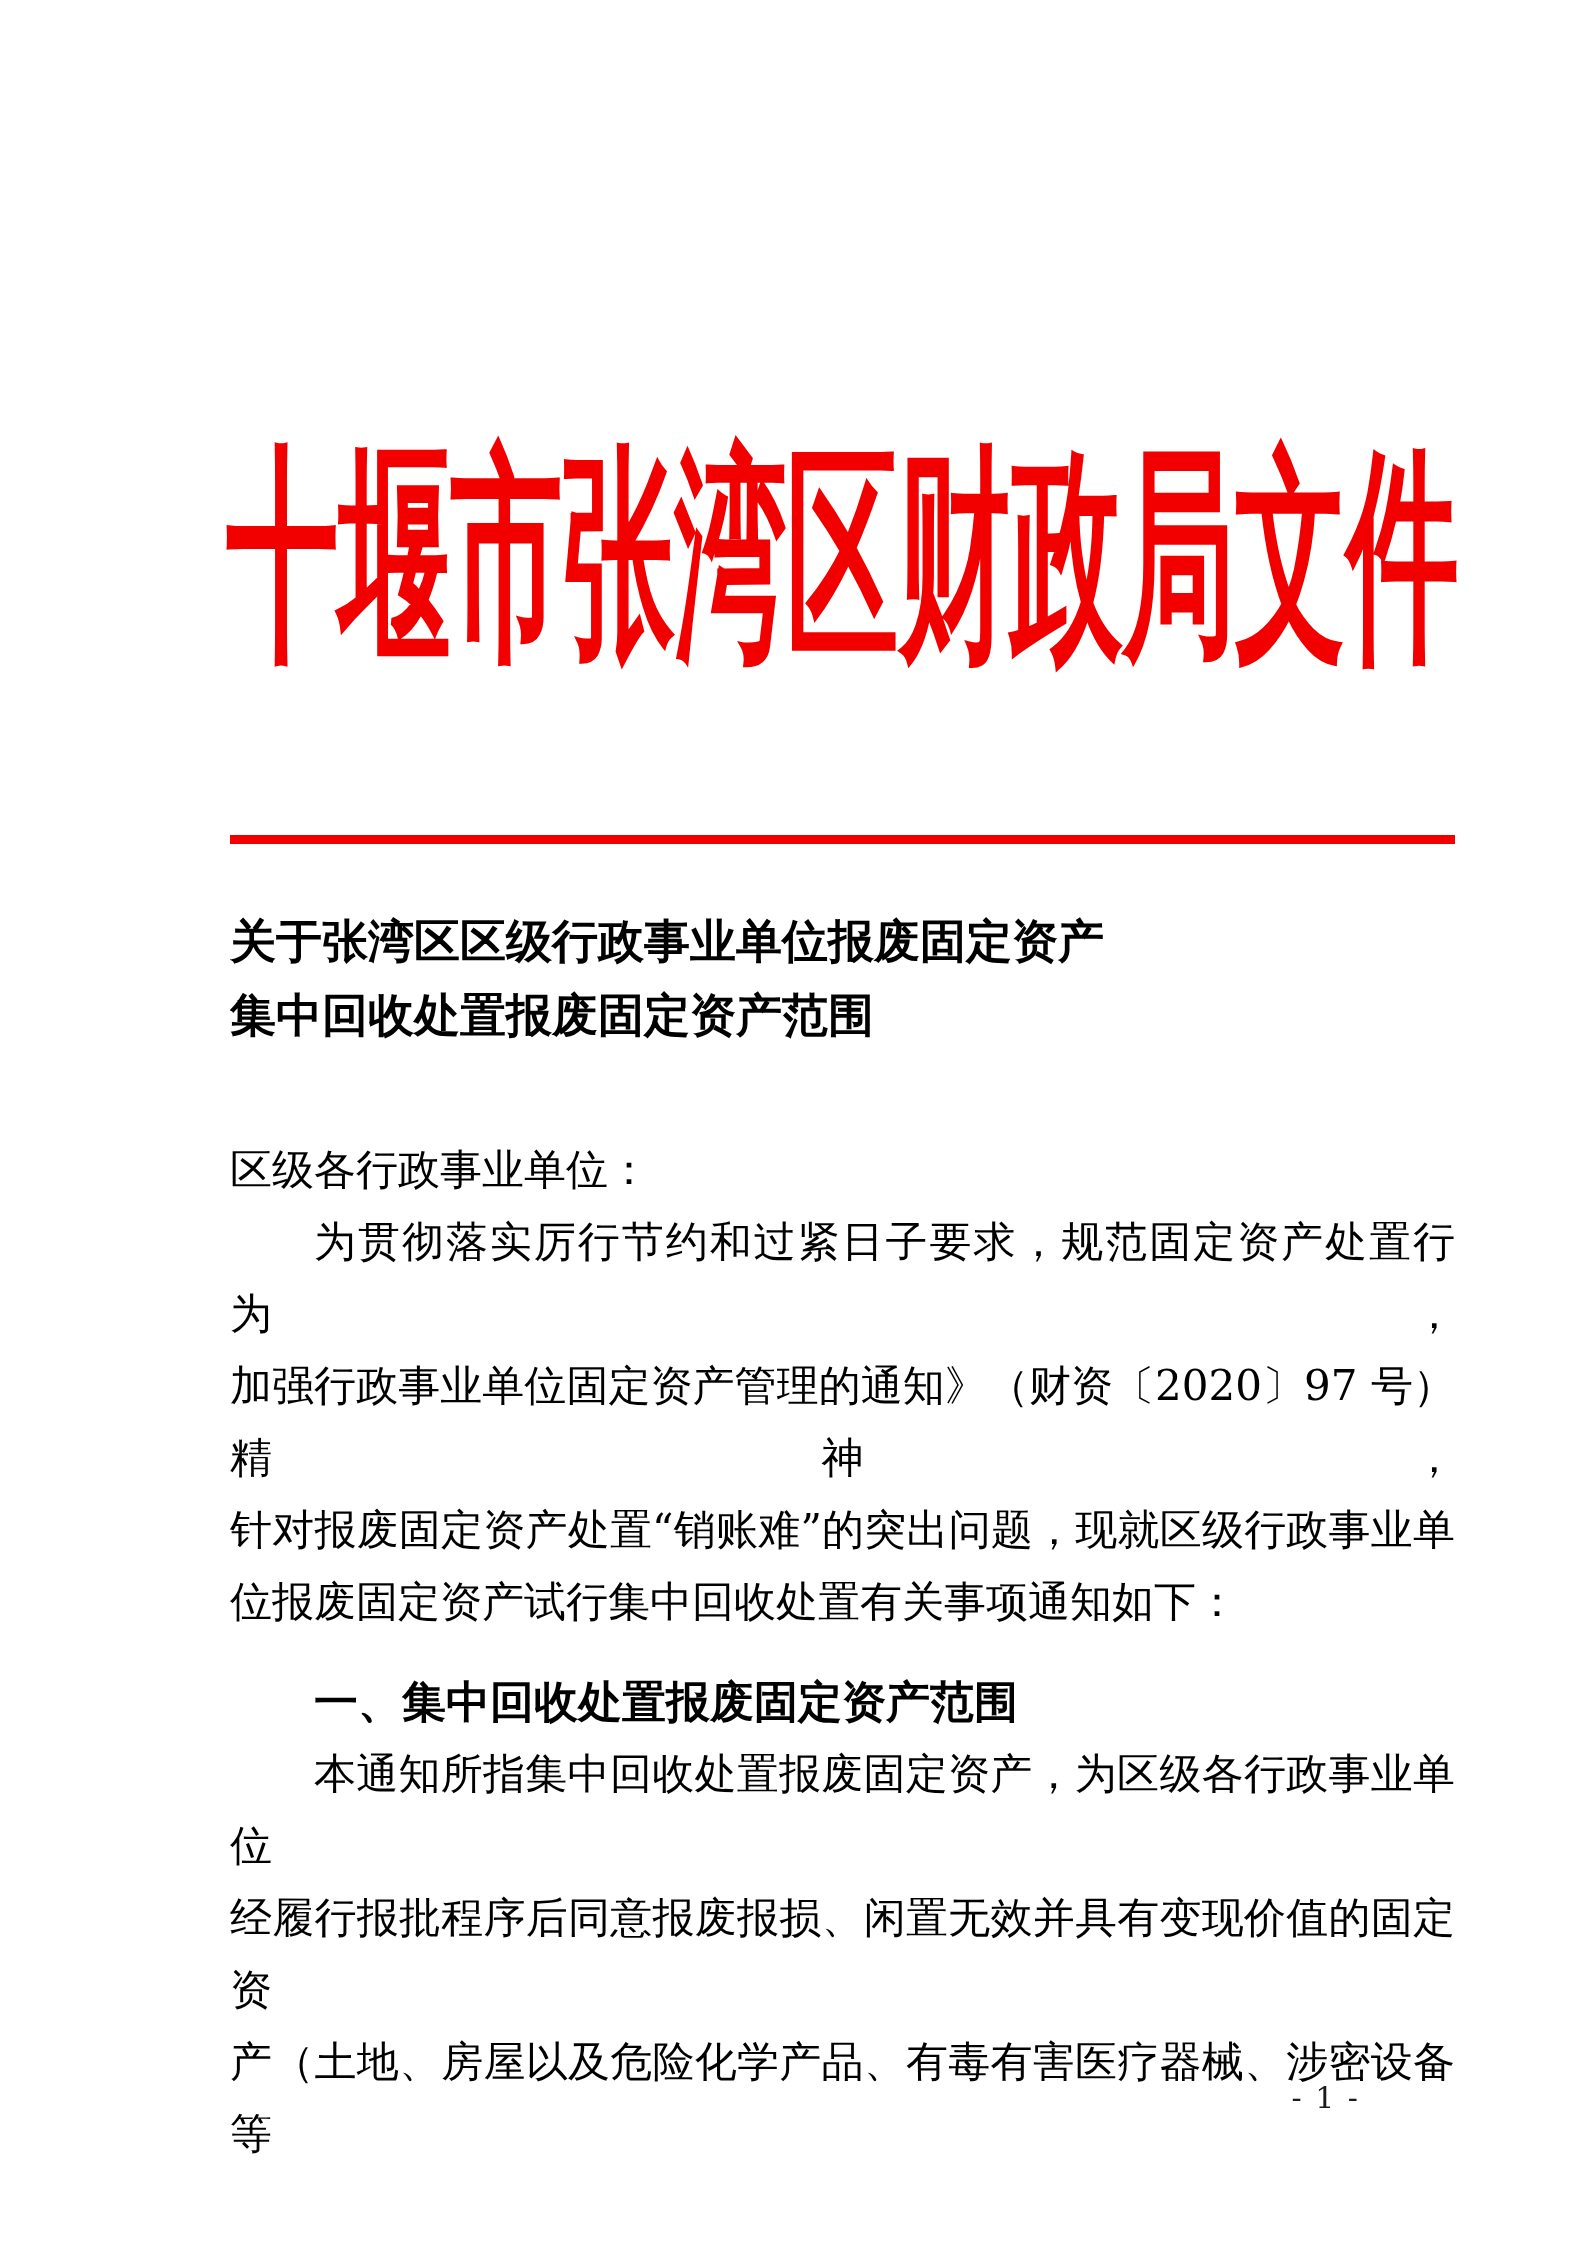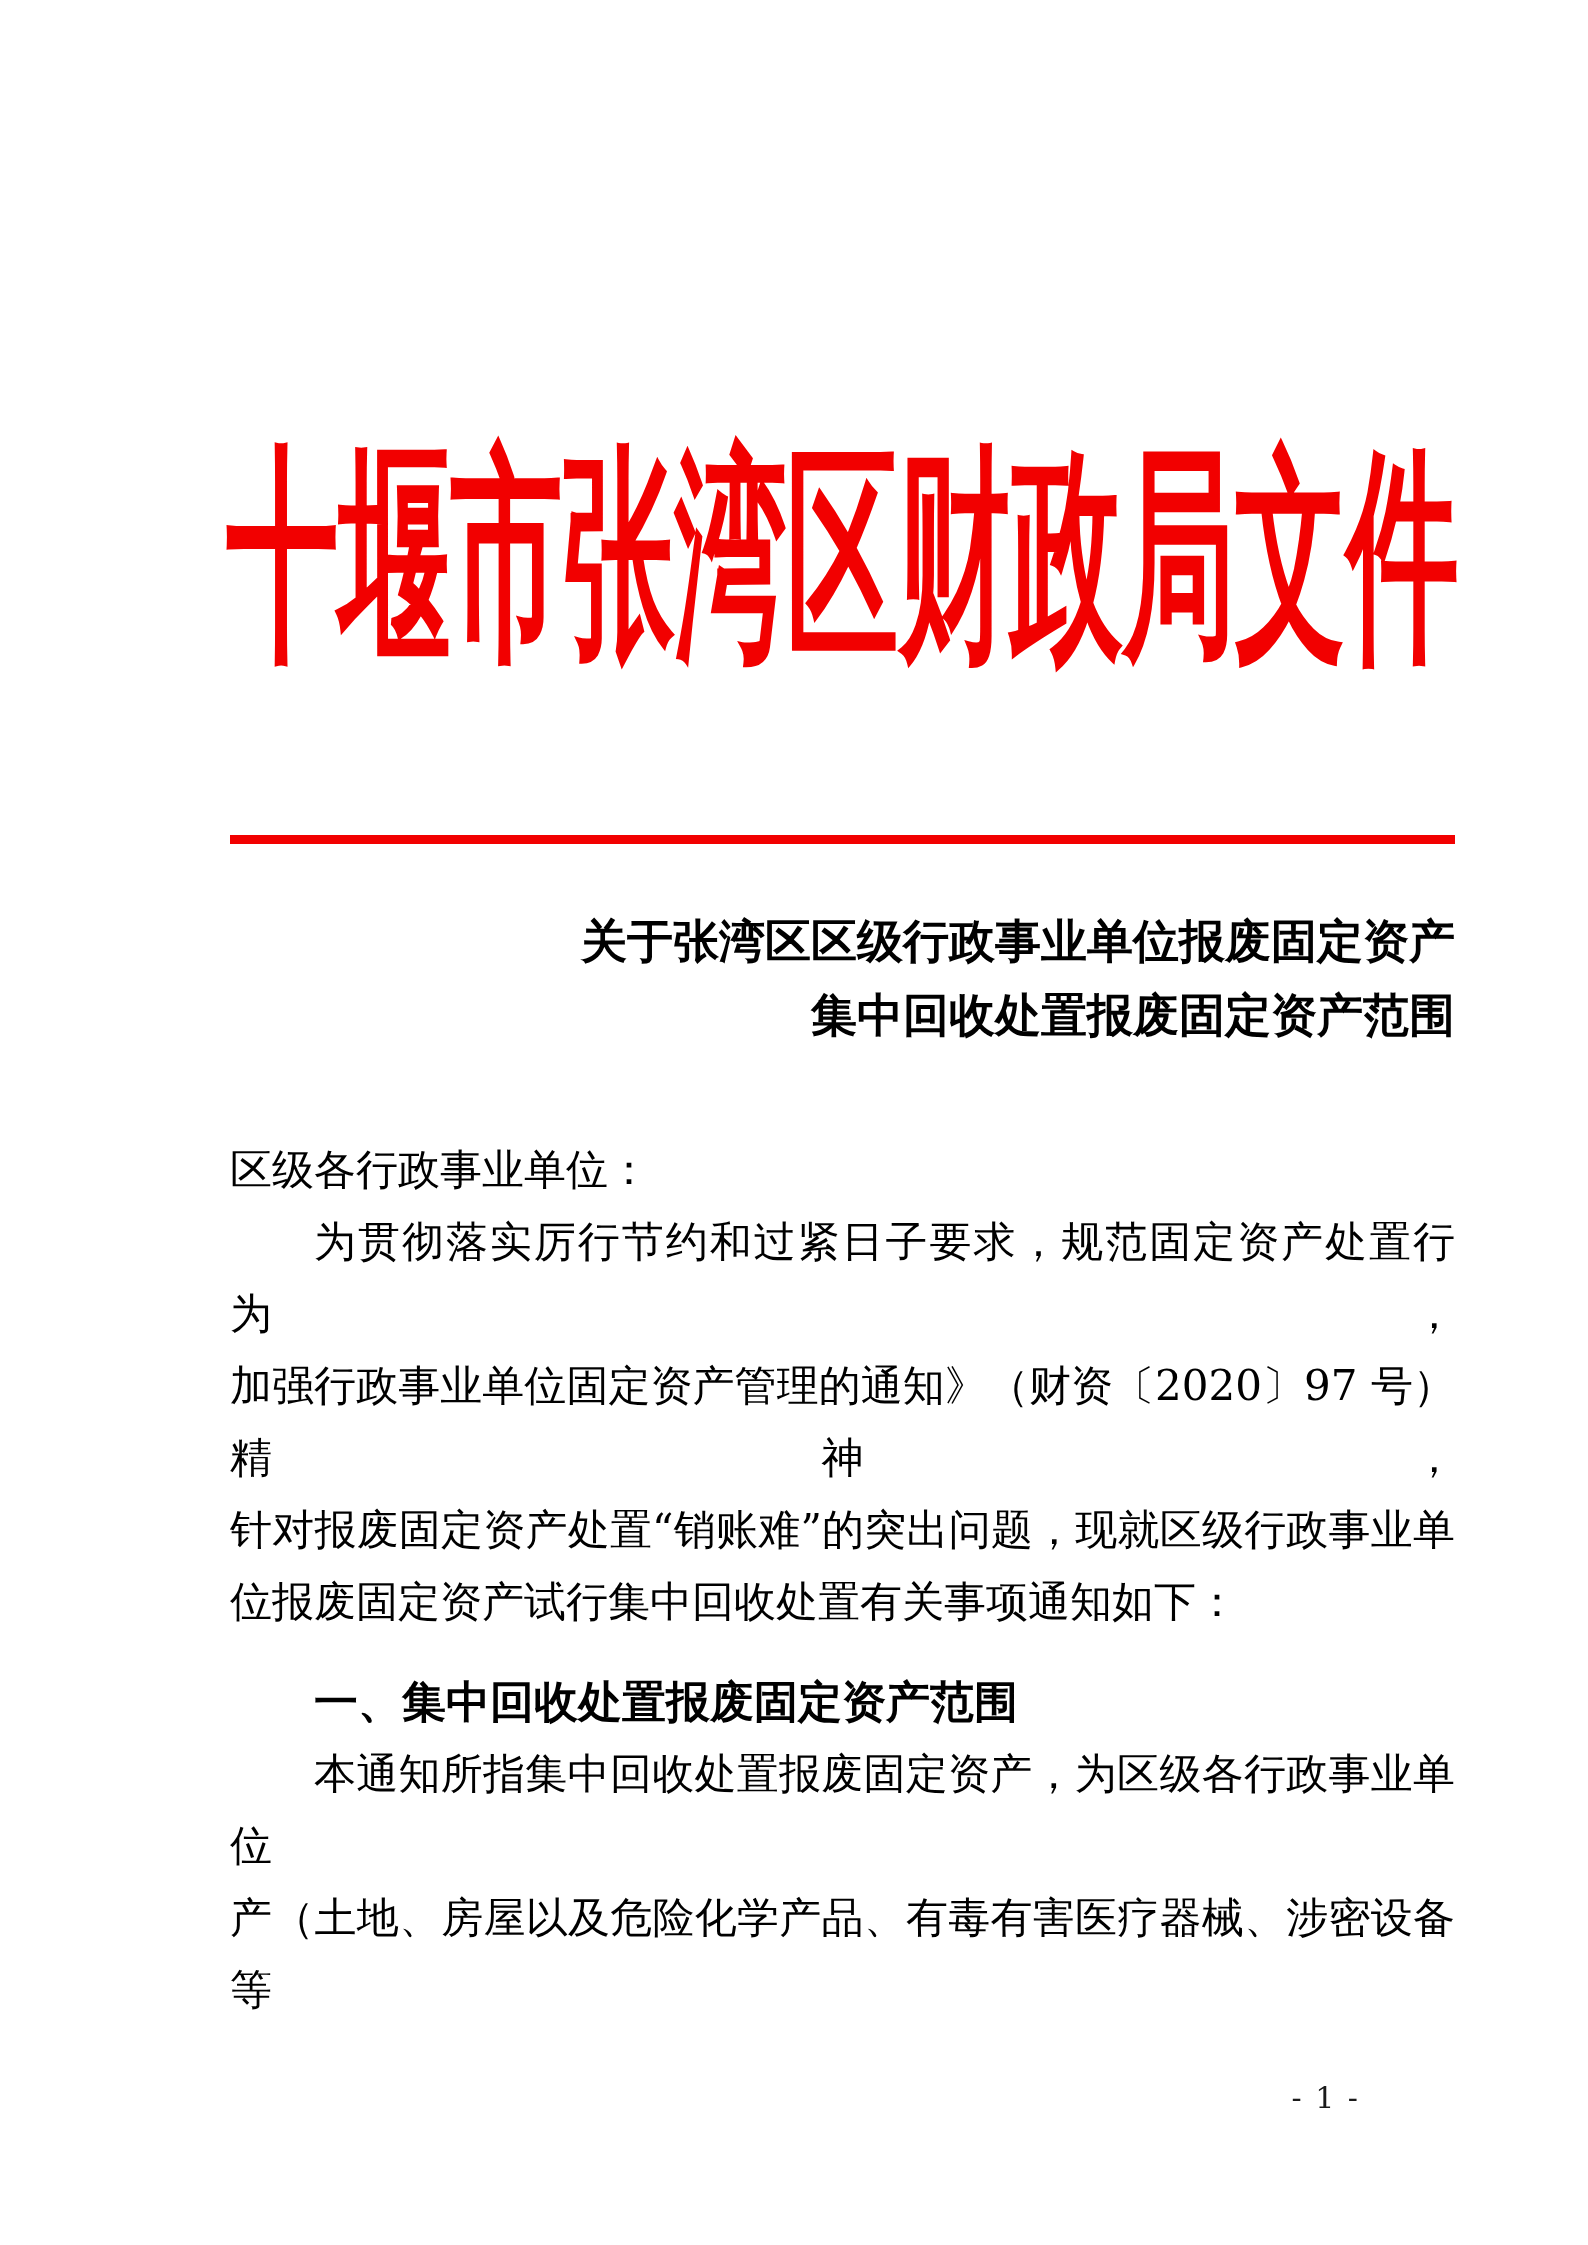--- a/index.html
+++ b/index.html
@@ -45,21 +45,21 @@
   
   .red-rule {
     margin-top: 155px;
     width: 100%;
     height: 9px;
     background: #f20000;
   }
   
   .doc-title {
     margin-top: 60px;
-    text-align: right;
+    text-align: left;
     font-weight: bold;
     font-size: 46px;
     line-height: 74px;
     font-family: "DejaVu Serif", "Liberation Serif", serif;
   }
   
   .body-text {
     margin-top: 82px;
     font-size: 42px;
     line-height: 72px;
@@ -124,20 +124,21 @@
         <div class="line justify indent">为贯彻落实厉行节约和过紧日子要求，规范固定资产处置行为，</div>
         <div class="line justify">加强行政事业单位固定资产管理的通知》（财资〔2020〕97 号）精神，</div>
         <div class="line justify">针对报废固定资产处置“销账难”的突出问题，现就区级行政事业单</div>
         <div class="line">位报废固定资产试行集中回收处置有关事项通知如下：</div>
       </div>
 
       <div class="section-heading">一、集中回收处置报废固定资产范围</div>
 
       <div>
         <div class="line justify indent">本通知所指集中回收处置报废固定资产，为区级各行政事业单位</div>
+        <div class="line justify">经履行报批程序后同意报废报损、闲置无效并具有变现价值的固定资</div>
         <div class="line justify">产（土地、房屋以及危险化学产品、有毒有害医疗器械、涉密设备等</div>
 
       </div>
 
     </div>
   </div>
 
   <div class="page-number">- 1 -</div>
 </div>
 

